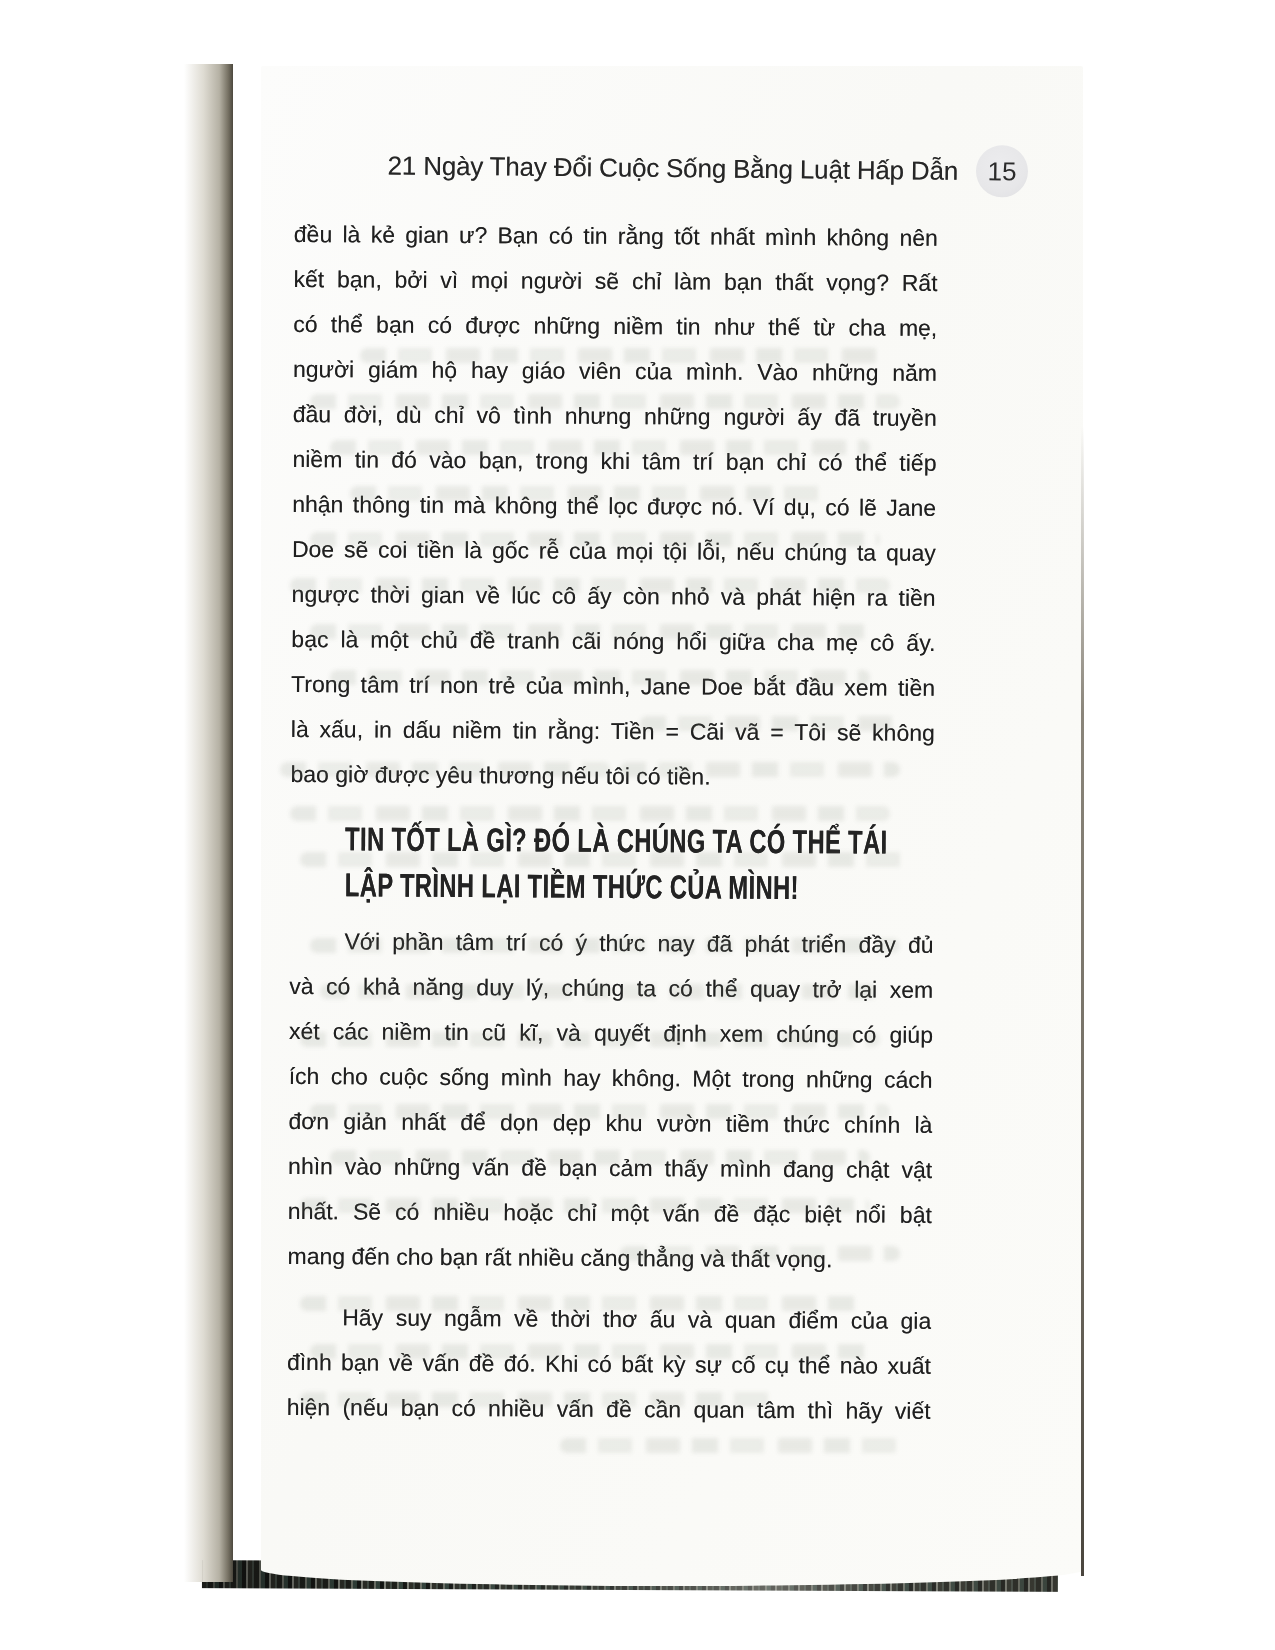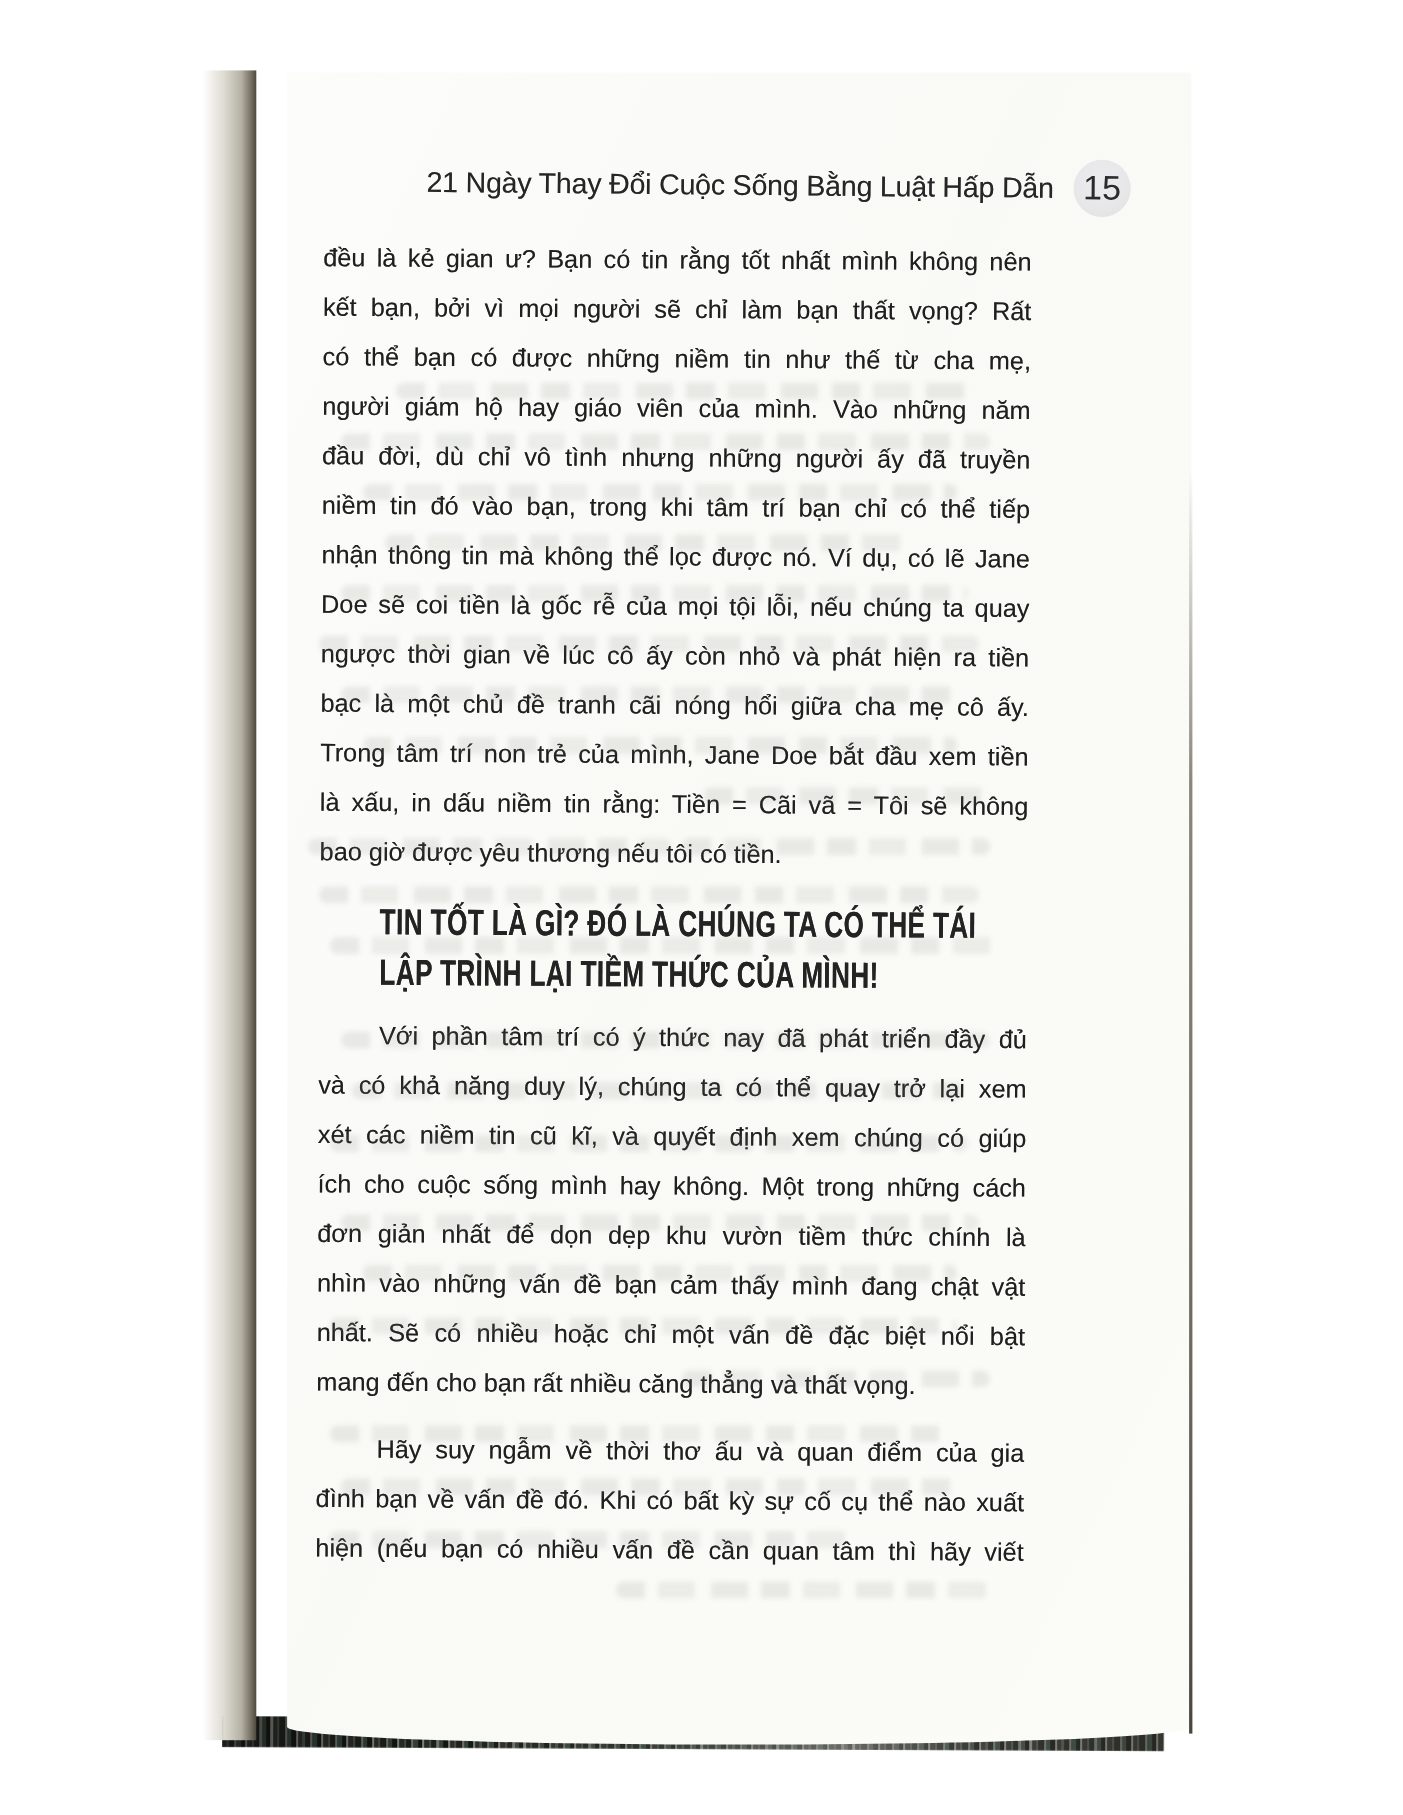--- a/index.html
+++ b/index.html
@@ -46,21 +46,21 @@
   }
   .running-title{
     font-size:26px;color:#262626;letter-spacing:-0.2px;white-space:nowrap;
     text-shadow:0 0 0.4px rgba(30,30,30,0.5);
   }
   .page-badge{
     width:52px;height:52px;border-radius:50%;flex:0 0 auto;
     background:radial-gradient(circle at 45% 38%,#ececee 0%,var(--badge) 60%,#dfdfe2 100%);
     display:flex;align-items:center;justify-content:center;
   }
-  .page-badge span{font-size:31px;color:#2b2b2b;}
+  .page-badge span{font-size:26px;color:#2b2b2b;}
 
   
   .body-text{
     position:absolute;left:33px;top:146px;width:644px;z-index:5;
     color:var(--ink);font-size:23px;
     transform:rotate(0.35deg);transform-origin:top left;
     text-shadow:0 0 0.5px rgba(25,25,25,0.55);
   }
   .para{margin:0;}
   .para + .para{margin-top:16px;}

